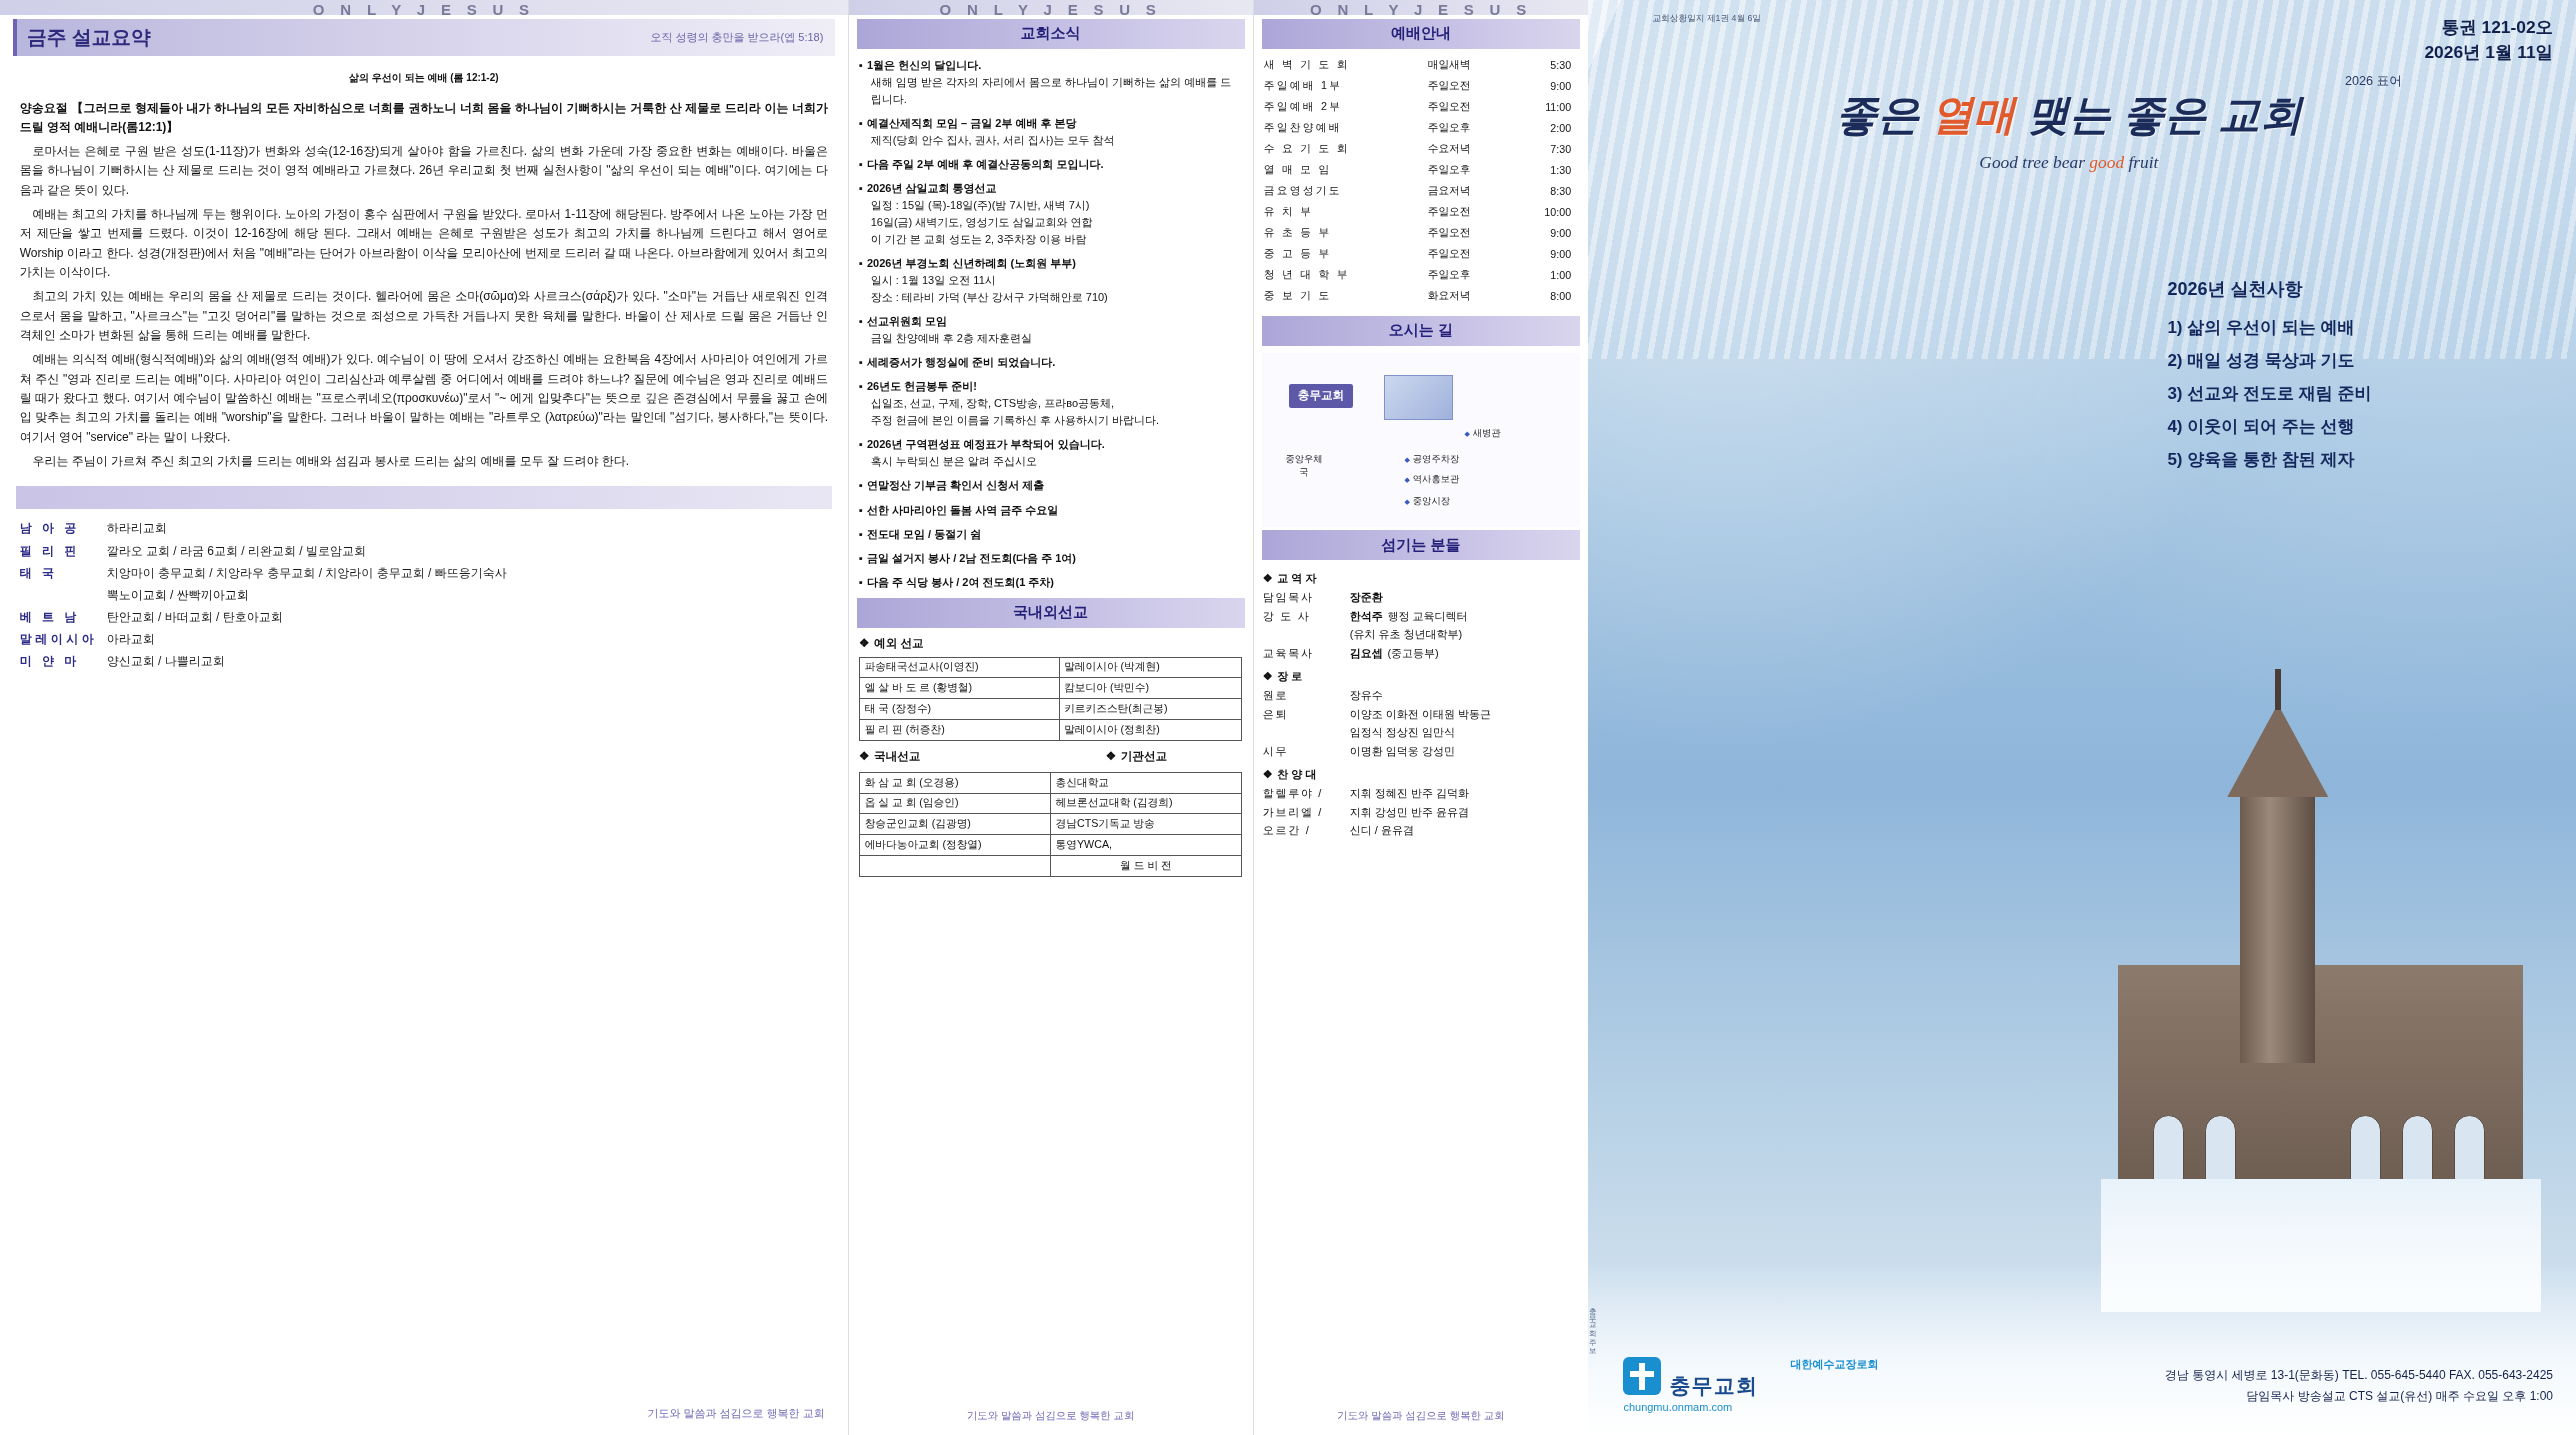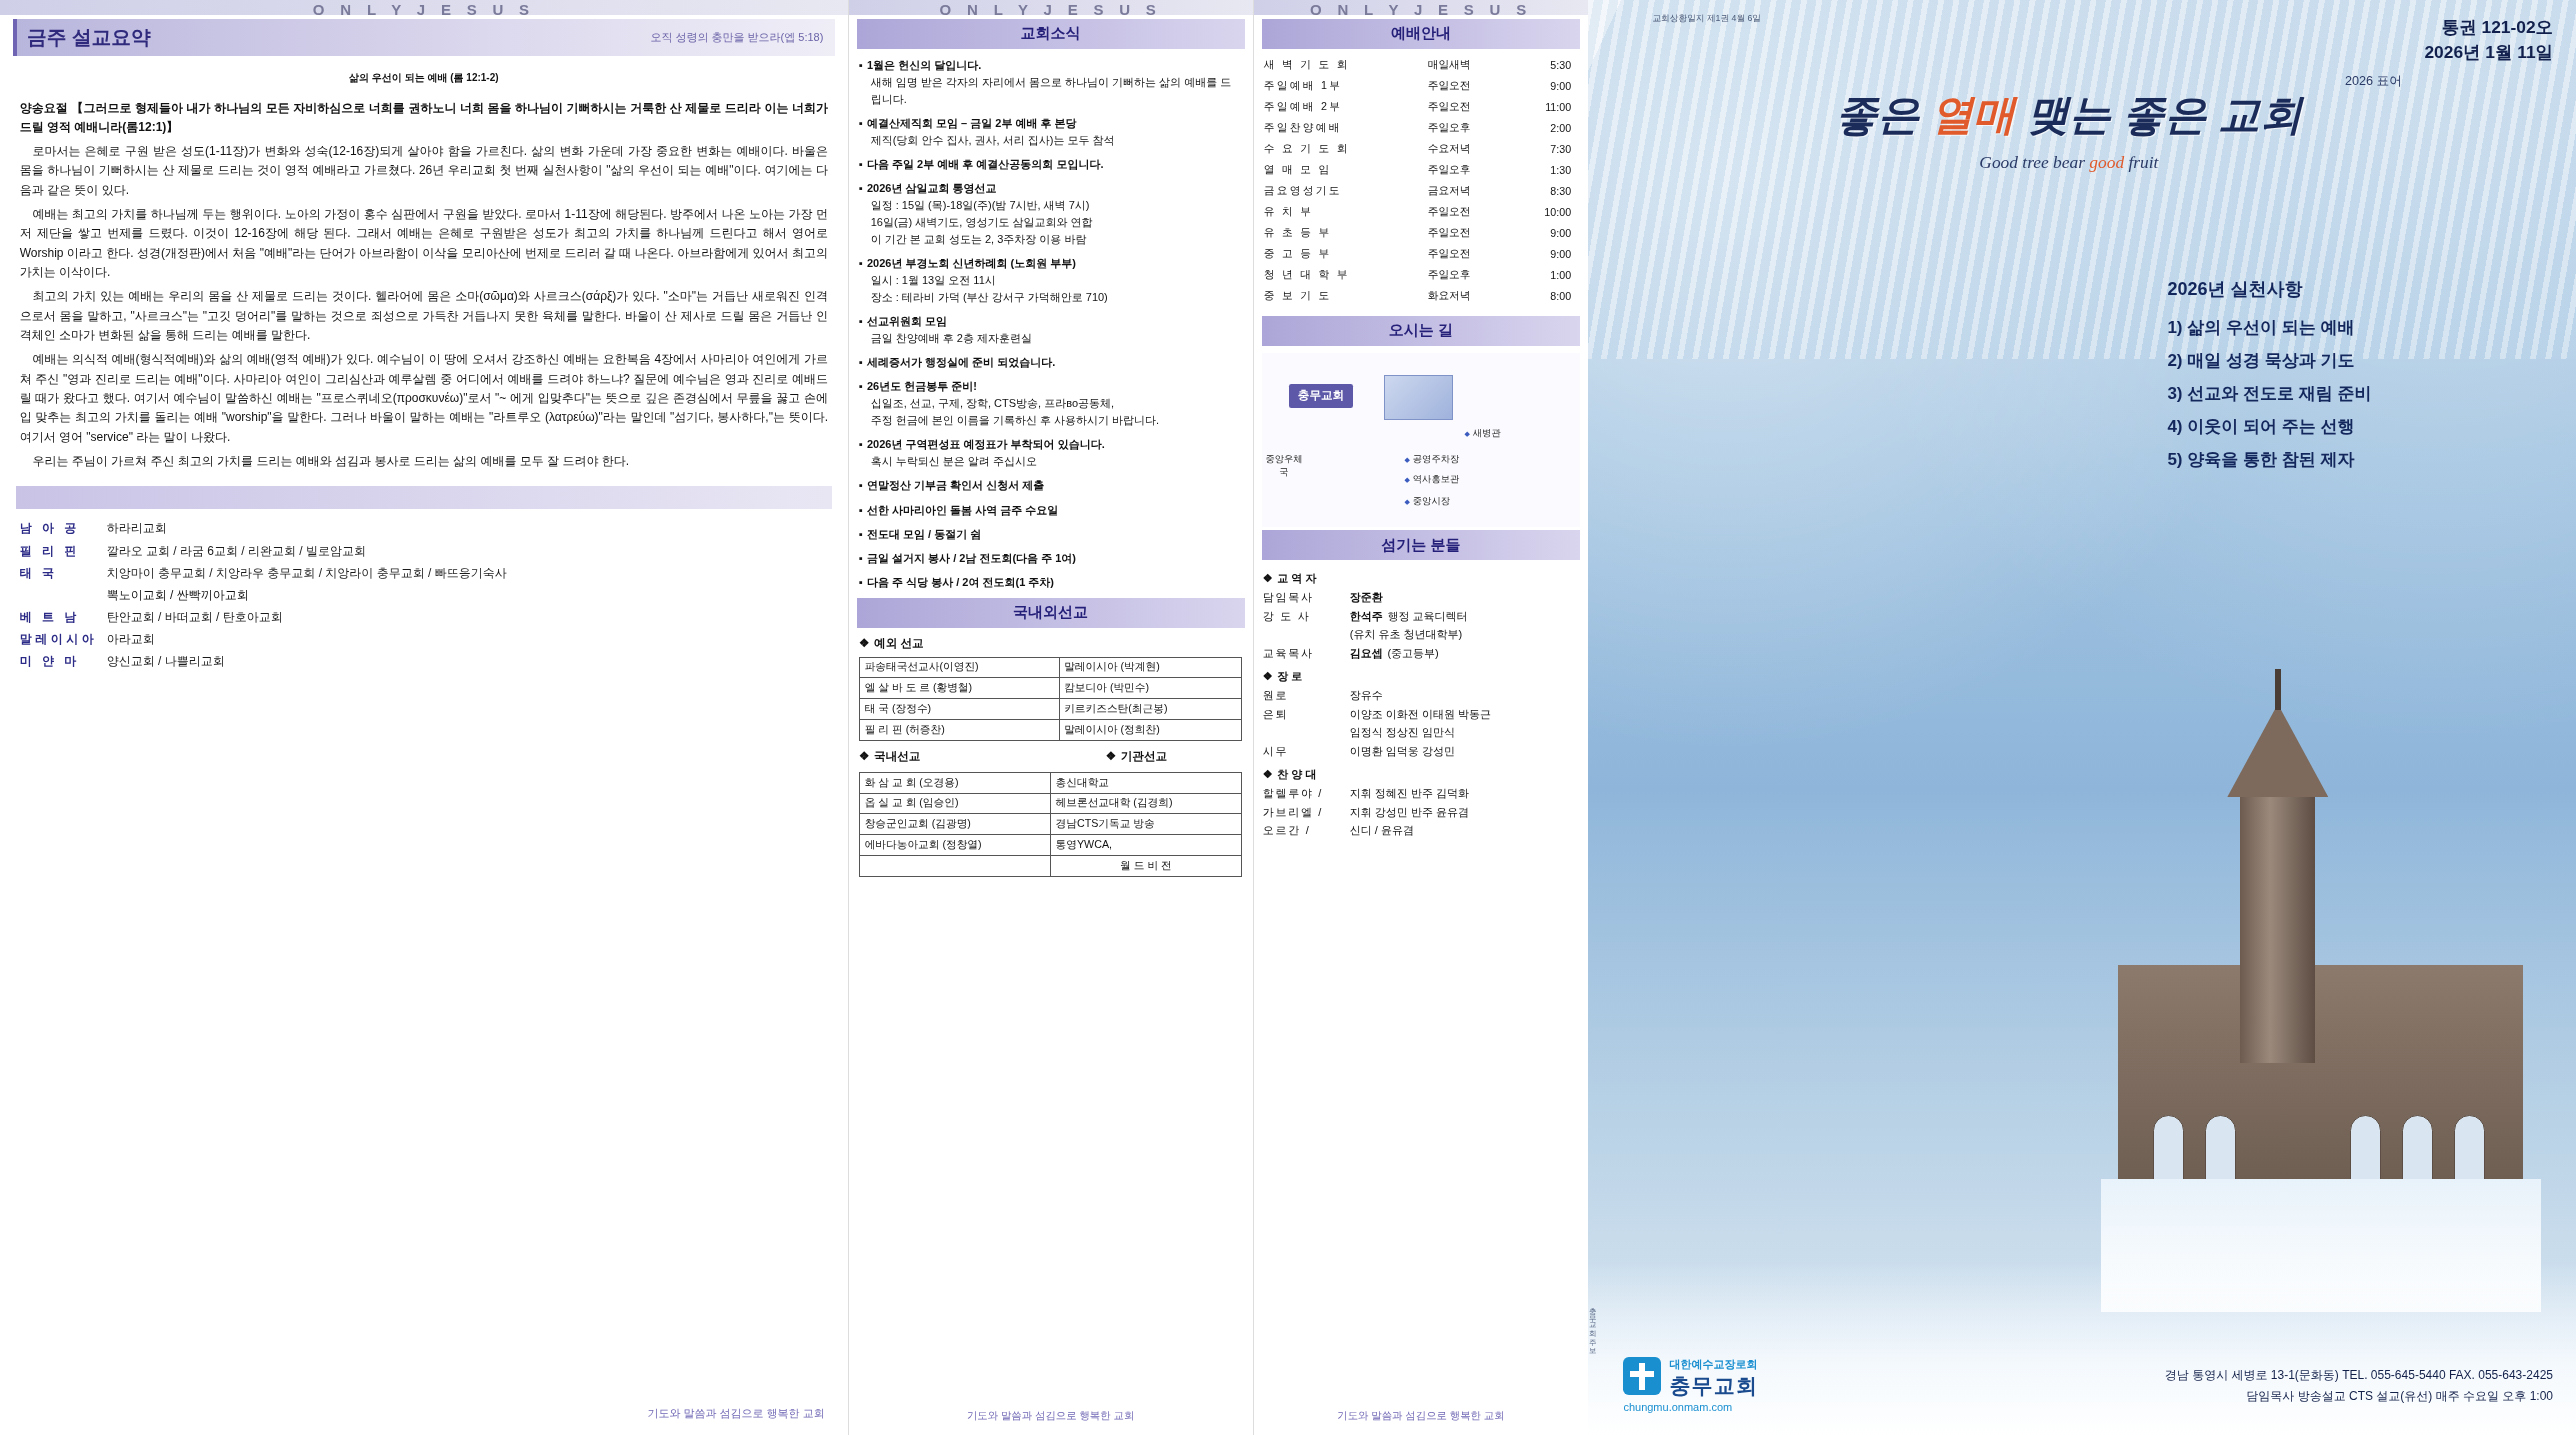--- a/index.html
+++ b/index.html
@@ -139,21 +139,21 @@
      background:linear-gradient(180deg,#8c7a6c,#6a5a4e); }
   .win { position:absolute; bottom:110px; width:31px; height:87px; background:#d9e6f2;
      border-radius:15.6px 15.6px 0 0; border:1.7px solid #5c4e44; }
   .ground { position:absolute; left:0; bottom:0; width:100%; height:133px;
      background:linear-gradient(180deg,#e8f2fa,#ffffff); }
 
   .logo-box { position:absolute; left:35px; bottom:23px; width:255px; }
   .logo-mark { width:38px; height:38px; background:#1a8fd0; border-radius:5.8px; position:relative; float:left; margin-right:8px; }
   .logo-mark:before { content:""; position:absolute; left:16px; top:5.8px; width:5.8px; height:27px; background:#fff; }
   .logo-mark:after { content:""; position:absolute; left:7px; top:14px; width:24px; height:5.8px; background:#fff; }
-  .logo-txt1 { color:#1a8fd0; font-size:11px; font-weight:bold; }
+  .logo-txt1 { color:#1a8fd0; font-size:11px; font-weight:bold;text-align:right; }
   .logo-txt2 { color:#1a4b8f; font-size:21px; font-weight:bold; letter-spacing:1.2px; }
   .logo-txt3 { color:#1a8fd0; font-size:11px; clear:both; padding-top:1.2px; }
   .contact { position:absolute; right:23px; bottom:30px; text-align:right; color:#12204a; font-size:12px; line-height:1.7; }
 
   .vertnote { position:absolute; left:-1.2px; bottom:87px; writing-mode:vertical-rl;
      font-size:7.5px; color:#5a6a88; }
 </style>
 </head>
 <body>
 
@@ -393,21 +393,21 @@
         <td>화요저녁</td>
         <td class="t">8:00</td>
       </tr>
     </tbody>
       </table>
 
     <div class="sec-head" style="margin-top:9.3px;">오시는 길</div>
     <div class="map">
       <div class="bld"></div>
       <div class="badge">충무교회</div>
-      <div class="lbl" style="left:2px; top:100px; width:41px; text-align:center;">중앙우체국</div>
+      <div class="lbl" style="left:22px; top:100px; width:41px; text-align:center;">중앙우체국</div>
       <div class="lbl dot" style="left:203px; top:74px;">새병관</div>
       <div class="lbl dot" style="left:143px; top:100px;">공영주차장</div>
       <div class="lbl dot" style="left:143px; top:120px;">역사홍보관</div>
       <div class="lbl dot" style="left:143px; top:142px;">중앙시장</div>
     </div>
 
     <div class="sec-head">섬기는 분들</div>
 
     <div class="srv">
       <div class="grp">교 역 자</div>

